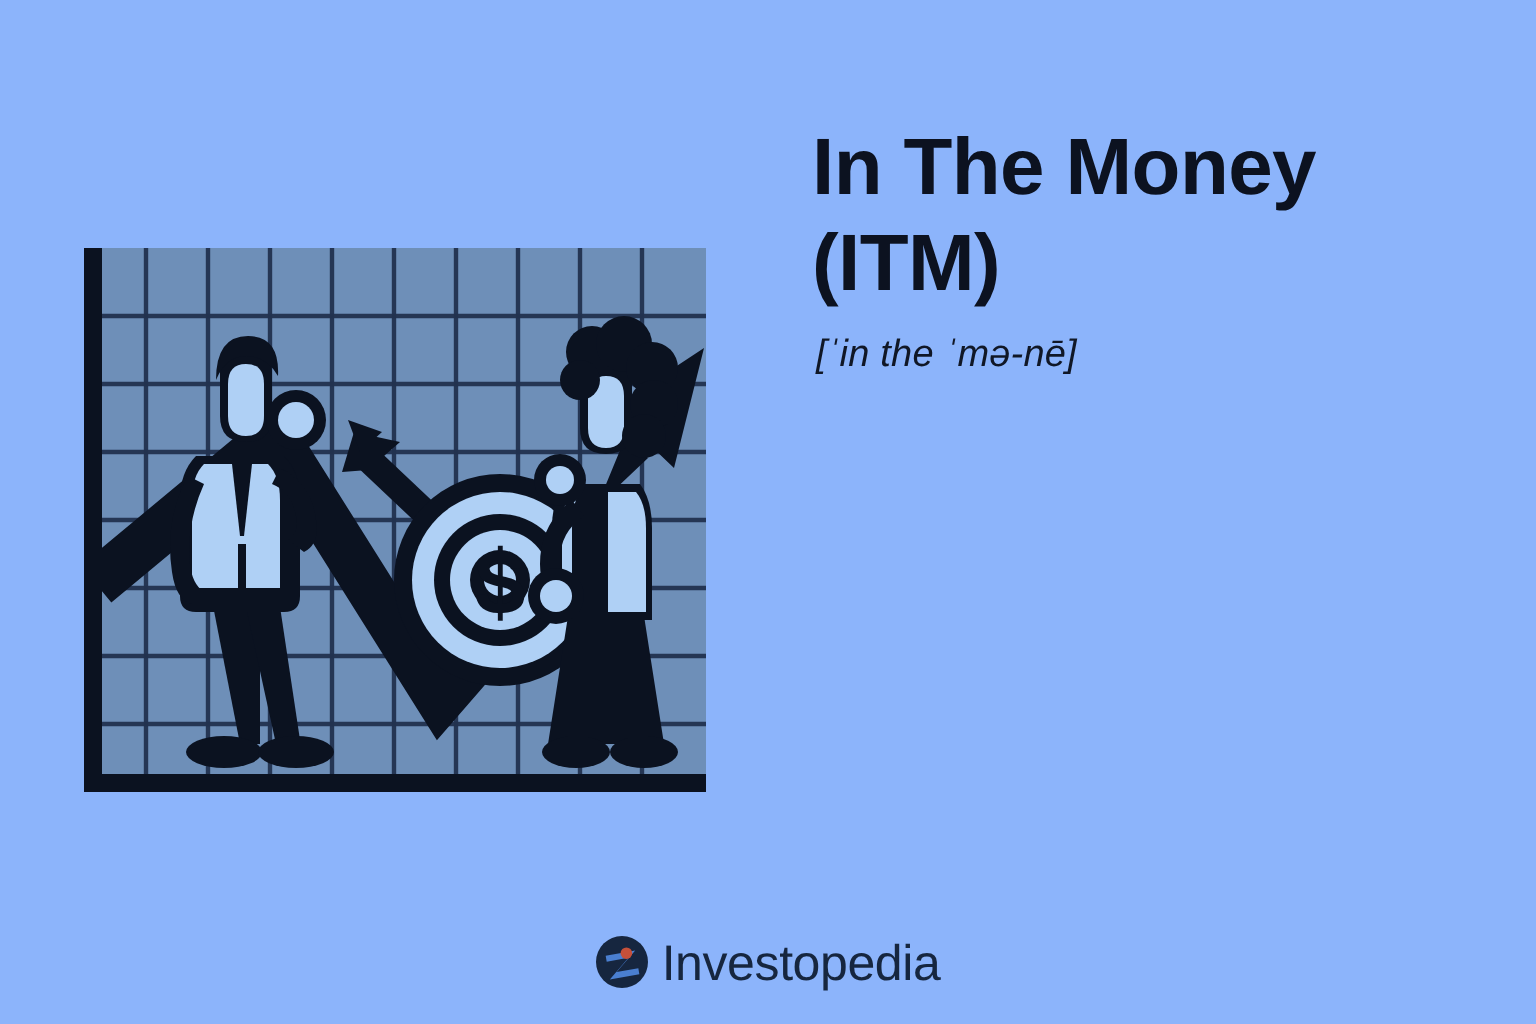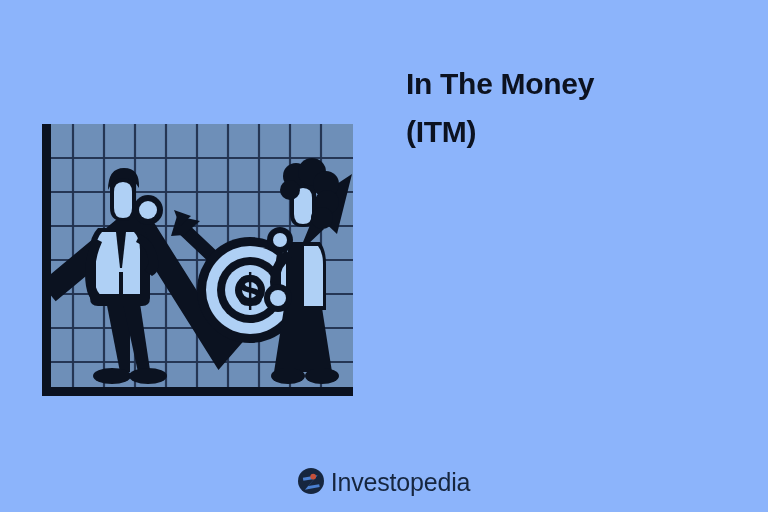--- a/index.html
+++ b/index.html
@@ -31,21 +31,21 @@
   #illustration svg { display: block; }
 
   
   #text-panel {
     position: absolute;
     left: 406px;
     top: 60px;
     width: 330px;
   }
   #term-title {
-    font-size: 30px;
+    font-size: 40px;
     line-height: 48px;
     font-weight: bold;
     color: #0C1220;
     letter-spacing: -0.3px;
     margin: 0;
     white-space: pre-line;
   }
   #pronunciation {
     font-size: 19px;
     line-height: 24px;
@@ -208,20 +208,21 @@
       </g>
 
       <rect x="8" y="2" width="9" height="272" fill="#0B1220"></rect>
       <rect x="8" y="265" width="311" height="9" fill="#0B1220"></rect>
     </svg>
   </div>
 
   <div id="text-panel">
     <h1 id="term-title">In The Money
 (ITM)</h1>
+    <div id="pronunciation">[ˈin the ˈmə-nē]</div>
   </div>
 
   <div id="brand">
     <span id="brand-mark-wrap">
       <svg id="brand-mark" width="26" height="26" viewBox="0 0 26 26" xmlns="http://www.w3.org/2000/svg">
         <circle cx="13" cy="13" r="13" fill="#16263F"></circle>
         <path d="M5.5 8.5 L20.5 8.5 L9.5 17.5 L20.5 17.5 L20.5 20.5 L5.5 20.5 L16.5 11.5 L5.5 11.5 Z" fill="#4A7FD0" transform="rotate(-10 13 13)"></path>
         <circle cx="15.2" cy="8.6" r="2.9" fill="#C5503A"></circle>
       </svg>
     </span>

